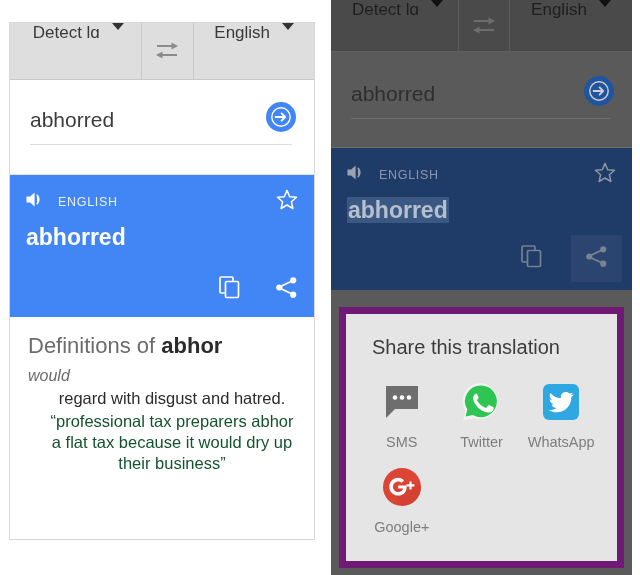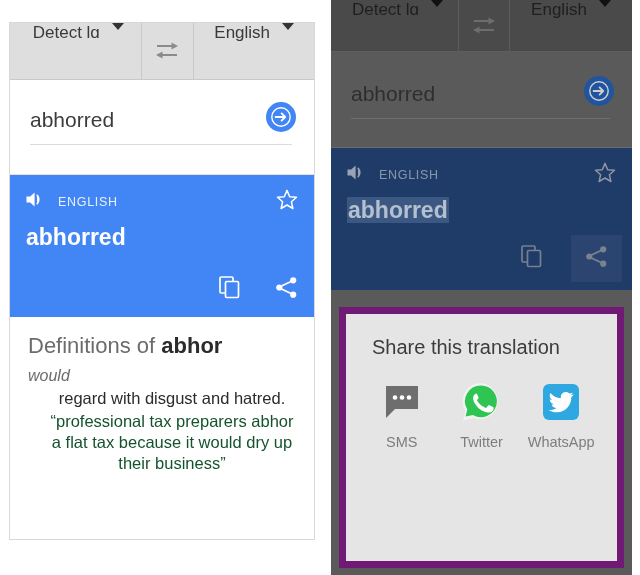--- a/index.html
+++ b/index.html
@@ -354,18 +354,29 @@
       <div class="share-item">
         <span class="share-ico">
           <svg width="40" height="40" viewBox="0 0 40 40">
             <rect x="2" y="2" width="36" height="36" rx="6" fill="#2fa8e1"></rect>
             <path d="M32.5 12.4 c-0.9 0.4 -1.9 0.7 -2.9 0.8 c1.1 -0.6 1.9 -1.6 2.2 -2.8 c-1 0.6 -2.1 1 -3.2 1.2 c-0.9 -1 -2.3 -1.6 -3.7 -1.6 c-2.8 0 -5.1 2.3 -5.1 5.1 c0 0.4 0 0.8 0.1 1.2 c-4.2 -0.2 -8 -2.2 -10.5 -5.3 c-0.4 0.8 -0.7 1.6 -0.7 2.6 c0 1.8 0.9 3.3 2.3 4.2 c-0.8 0 -1.6 -0.3 -2.3 -0.6 l0 0.1 c0 2.5 1.8 4.5 4.1 5 c-0.4 0.1 -0.9 0.2 -1.3 0.2 c-0.3 0 -0.6 0 -0.9 -0.1 c0.6 2 2.5 3.5 4.7 3.5 c-1.7 1.4 -3.9 2.2 -6.3 2.2 c-0.4 0 -0.8 0 -1.2 -0.1 c2.3 1.4 5 2.3 7.9 2.3 c9.4 0 14.6 -7.8 14.6 -14.6 l0 -0.7 c1 -0.7 1.9 -1.6 2.5 -2.6 Z" fill="#ffffff"></path>
           </svg>
         </span>
         <span class="share-label">WhatsApp</span>
       </div>
 
+      <div class="share-item">
+        <span class="share-ico">
+          <svg width="42" height="42" viewBox="0 0 42 42">
+            <circle cx="21" cy="21" r="19" fill="#dc4436"></circle>
+            <path d="M21 40 A19 19 0 0 0 40 21 L29 15 L12 26 Z" fill="#c83d30" opacity="0.45"></path>
+            <path d="M17.2 11.8 c-4.9 0 -8.9 4 -8.9 8.9 c0 4.9 4 8.9 8.9 8.9 c5.1 0 8.5 -3.6 8.5 -8.6 c0 -0.6 -0.1 -1.1 -0.2 -1.6 l-8.3 0 l0 3.2 l4.8 0 c-0.2 1.9 -1.8 3.4 -4.8 3.4 c-2.9 0 -5.3 -2.4 -5.3 -5.3 c0 -2.9 2.4 -5.3 5.3 -5.3 c1.3 0 2.5 0.5 3.4 1.3 l2.5 -2.4 c-1.6 -1.5 -3.6 -2.5 -5.9 -2.5 Z" fill="#ffffff"></path>
+            <path d="M30.6 18.3 l0 -2.9 l-2.2 0 l0 2.9 l-2.9 0 l0 2.2 l2.9 0 l0 2.9 l2.2 0 l0 -2.9 l2.9 0 l0 -2.2 Z" fill="#ffffff"></path>
+          </svg>
+        </span>
+        <span class="share-label">Google+</span>
+      </div>
 
       <div></div>
     </div>
   </div>
 
 </div>
 
 </body></html>

